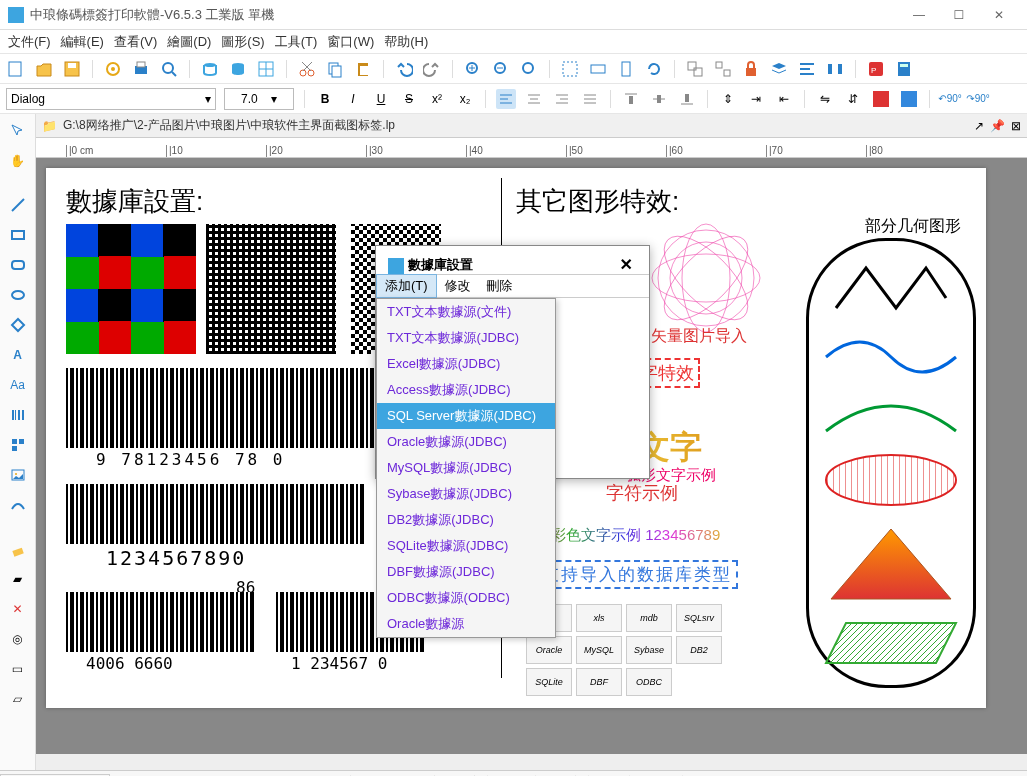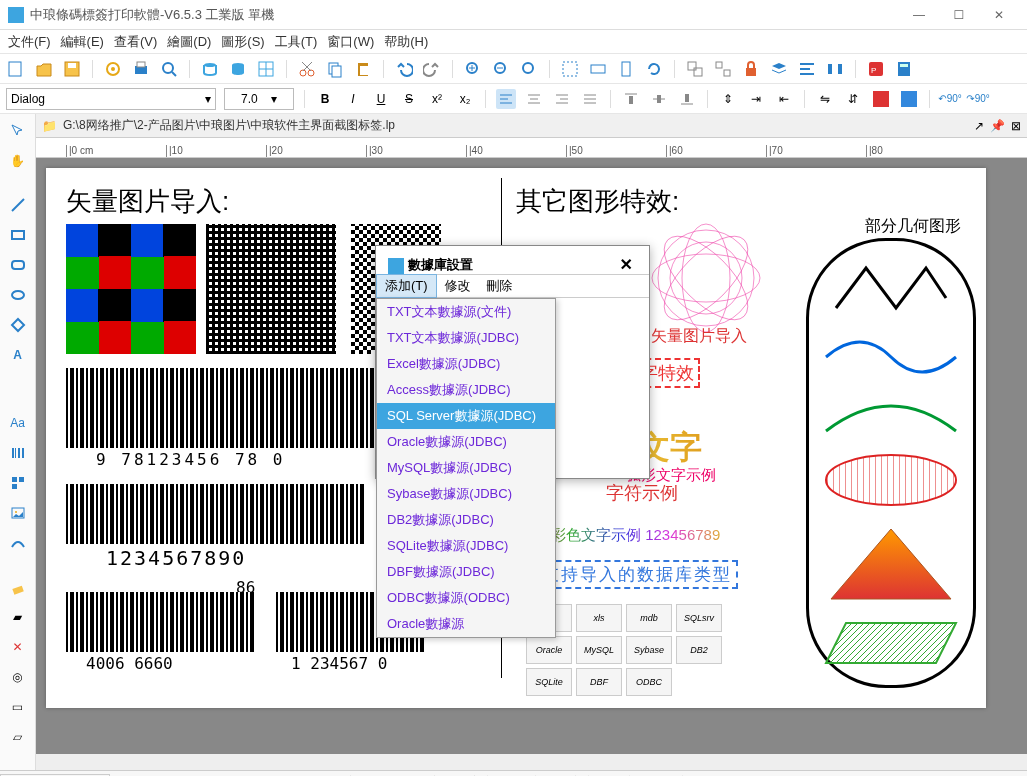--- a/index.html
+++ b/index.html
@@ -385,21 +385,21 @@
         <svg width="16" height="16">
           <ellipse cx="8" cy="8" rx="6" ry="4" fill="none" stroke="#2a80c9" stroke-width="2"></ellipse>
         </svg>
       </div>
     <div class="lt-btn">
         <svg width="16" height="16">
           <polygon points="8,2 14,8 8,14 2,8" fill="none" stroke="#2a80c9" stroke-width="2"></polygon>
         </svg>
       </div>
     <div class="lt-btn" style="color:#2a80c9;font-weight:bold;">A</div>
-    <div class="lt-btn" style="color:#2a80c9;margin-top:38px;">Aa</div>
+    <div class="lt-btn" style="color:#2a80c9;">Aa</div>
     <div class="lt-btn">
         <svg width="16" height="16">
           <rect x="2" y="3" width="2" height="10" fill="#2a80c9"></rect>
           <rect x="5" y="3" width="1" height="10" fill="#2a80c9"></rect>
           <rect x="8" y="3" width="2" height="10" fill="#2a80c9"></rect>
           <rect x="12" y="3" width="2" height="10" fill="#2a80c9"></rect>
         </svg>
       </div>
     <div class="lt-btn">
         <svg width="16" height="16">
@@ -447,21 +447,21 @@
         <span>|20</span>
         <span>|30</span>
         <span>|40</span>
         <span>|50</span>
         <span>|60</span>
         <span>|70</span>
         <span>|80</span>
     </div>
     <div class="canvas-wrap">
       <div class="canvas">
-        <div class="section-title t1">矢量图片导入:</div>
+        <div class="section-title t1">數據庫設置:</div>
         <div class="section-title t2">其它图形特效:</div>
 
         <div class="barcode-img qr qr-color" style="left:20px; top:56px;"></div>
         <div class="barcode-img qr" style="left:160px; top:56px;"></div>
         <div class="barcode-img" style="left:305px; top:56px; width:90px; height:130px; background:repeating-linear-gradient(0deg,#000 0 4px,#fff 4px 8px),repeating-linear-gradient(90deg,#000 0 4px,#fff 4px 8px); background-blend-mode:difference;"></div>
 
         <div class="barcode-img bc-lines" style="left:20px; top:200px; width:360px; height:80px;"></div>
         <div class="bc-label" style="left:50px; top:282px; letter-spacing:3px;">9   78123456   78   0</div>
 
         <div class="barcode-img bc-lines" style="left:20px; top:316px; width:300px; height:60px;"></div>

